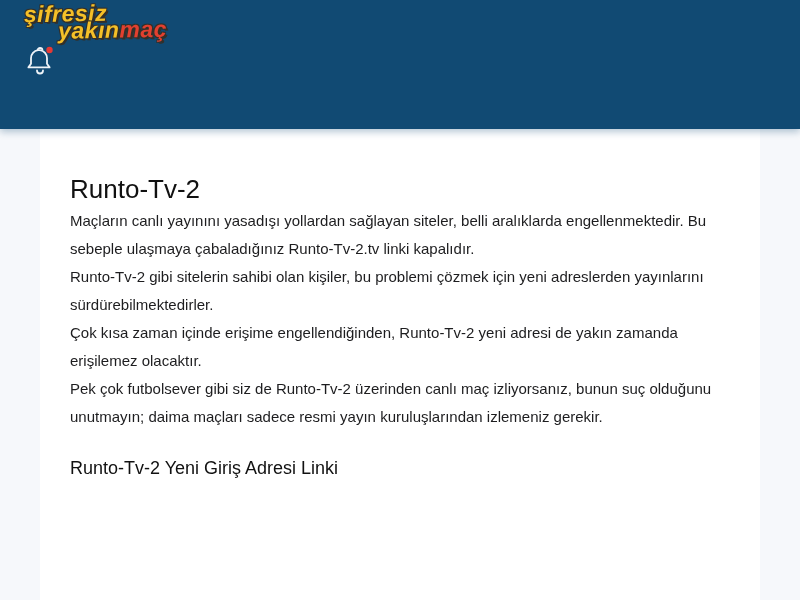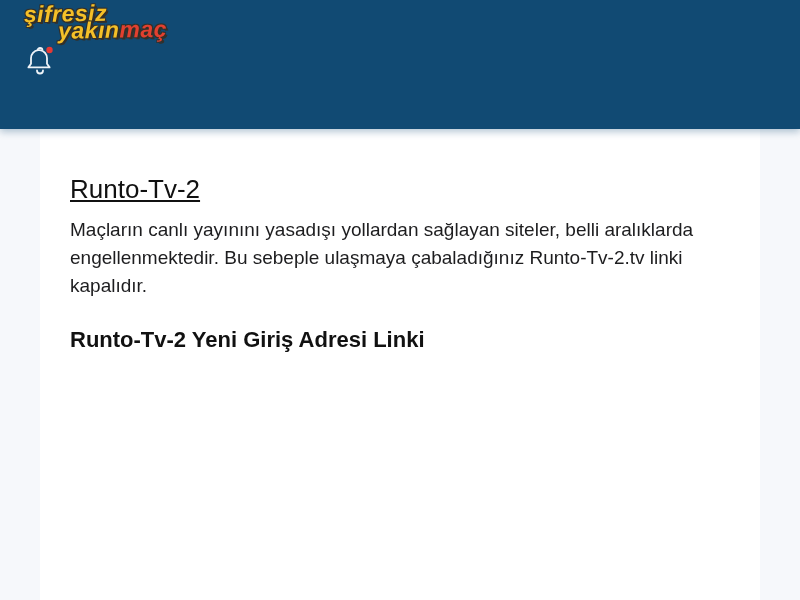--- a/index.html
+++ b/index.html
@@ -82,33 +82,32 @@
   .page-card {
     width: 720px;
     min-height: 493px;
     margin: 0 auto;
     background: var(--card-bg);
     padding: 20px 30px 0 30px;
   }
   .article-title {
     font-size: 26px;
     font-weight: 400;
-    margin: 25px 0 11px 0;
+    margin: 25px 0 2px 0;
     color: #111;
-    text-decoration: underline;
   }
   .article-paragraph {
-    font-size: 19px;
+    font-size: 15px;
     line-height: 28px;
     margin: 0 0;
     color: var(--text-color);
   }
   .section-heading {
-    font-size: 22px;
-    font-weight: 700;
+    font-size: 18px;
+    font-weight: 400;
     margin: 27px 0 13px 0;
     color: #111;
   }
 </style>
 </head>
 <body>
 
 <header class="site-header">
   <a class="logo">
     <span class="logo-line1">şifresiz</span>
@@ -128,16 +127,19 @@
 
   <button class="menu-button" aria-label="menu">
     <span class="menu-bar"></span>
   </button>
 </header>
 
 <main class="page-card">
   <h1 class="article-title">Runto-Tv-2</h1>
 
   <p class="article-paragraph">Maçların canlı yayınını yasadışı yollardan sağlayan siteler, belli aralıklarda engellenmektedir. Bu sebeple ulaşmaya çabaladığınız Runto-Tv-2.tv linki kapalıdır.</p>
+  <p class="article-paragraph">Runto-Tv-2 gibi sitelerin sahibi olan kişiler, bu problemi çözmek için yeni adreslerden yayınlarını sürdürebilmektedirler.</p>
+  <p class="article-paragraph">Çok kısa zaman içinde erişime engellendiğinden, Runto-Tv-2 yeni adresi de yakın zamanda erişilemez olacaktır.</p>
+  <p class="article-paragraph">Pek çok futbolsever gibi siz de Runto-Tv-2 üzerinden canlı maç izliyorsanız, bunun suç olduğunu unutmayın; daima maçları sadece resmi yayın kuruluşlarından izlemeniz gerekir.</p>
 
   <h2 class="section-heading">Runto-Tv-2 Yeni Giriş Adresi Linki</h2>
 
 </main>
 
 </body></html>

